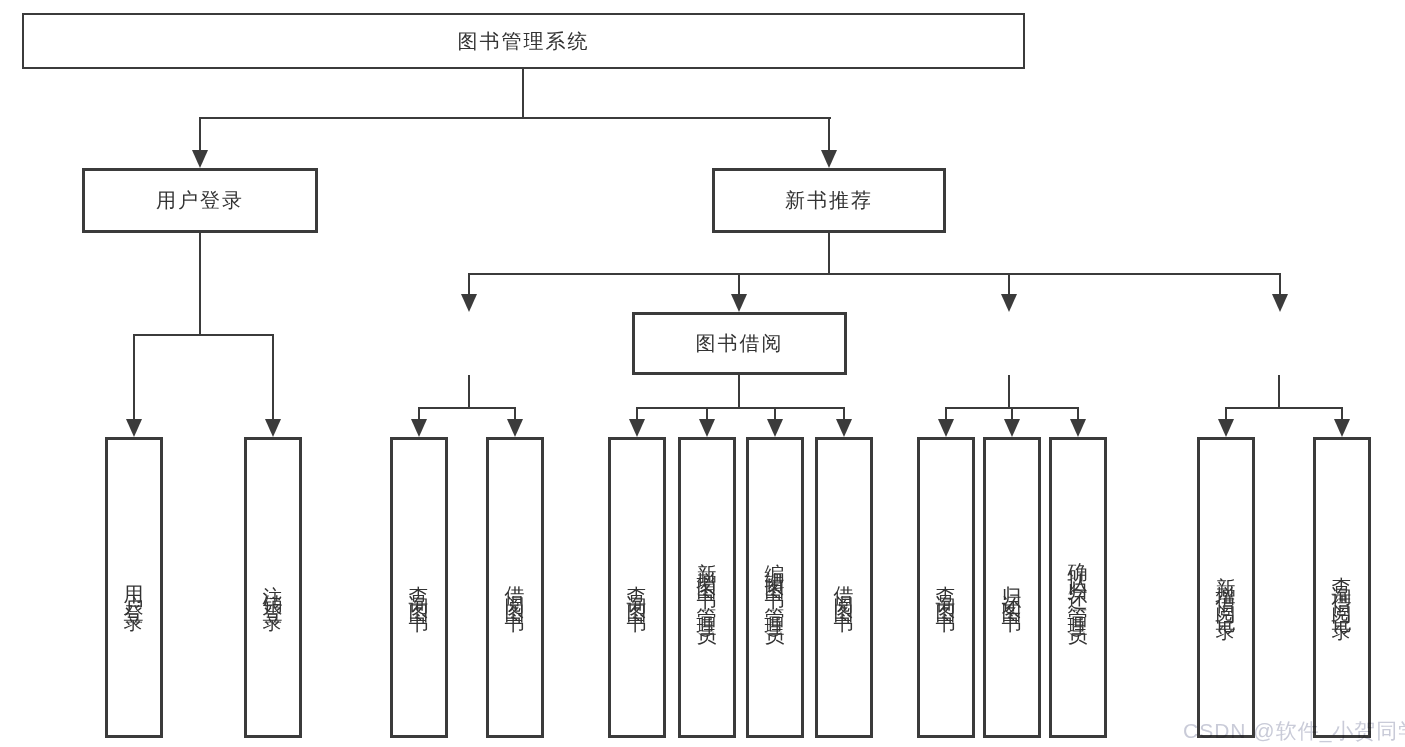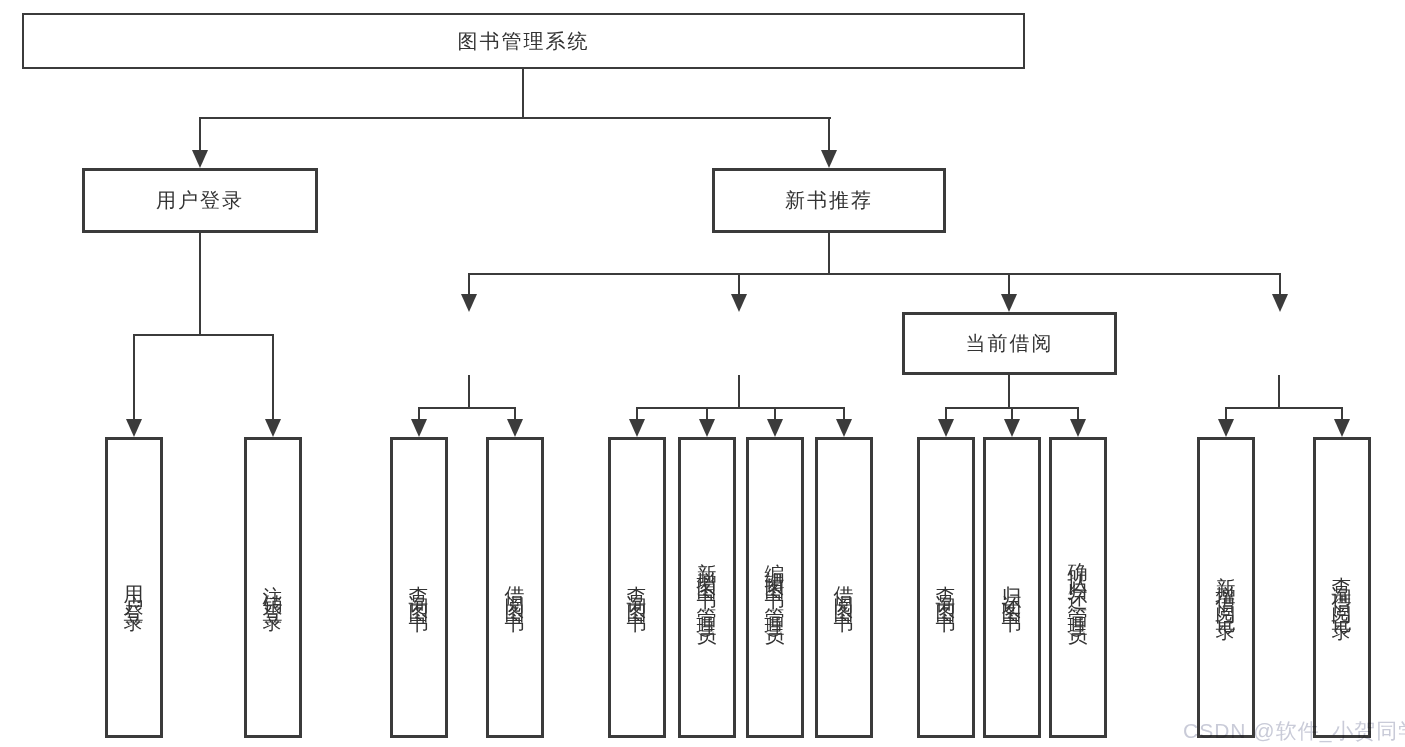--- a/index.html
+++ b/index.html
@@ -88,22 +88,22 @@
   <div class="hline" style="left:468px;top:273px;width:813px;"></div>
   <div class="vline" style="left:468px;top:273px;height:24px;"></div>
   <div class="arrow" style="left:461px;top:294px;"></div>
   <div class="vline" style="left:738px;top:273px;height:24px;"></div>
   <div class="arrow" style="left:731px;top:294px;"></div>
   <div class="vline" style="left:1008px;top:273px;height:24px;"></div>
   <div class="arrow" style="left:1001px;top:294px;"></div>
   <div class="vline" style="left:1279px;top:273px;height:24px;"></div>
   <div class="arrow" style="left:1272px;top:294px;"></div>
 
-  <div class="box" style="left:902px;top:312px;width:215px;height:63px;">
-    <span class="hlabel">当前借阅</span>
+  <div class="box" style="left:632px;top:312px;width:215px;height:63px;">
+    <span class="hlabel">图书借阅</span>
   </div>
 
   <div class="vline" style="left:468px;top:375px;height:34px;"></div>
   <div class="hline" style="left:419px;top:407px;width:97px;"></div>
   <div class="vline" style="left:418px;top:407px;height:14px;"></div>
   <div class="arrow" style="left:411px;top:419px;"></div>
   <div class="vline" style="left:514px;top:407px;height:14px;"></div>
   <div class="arrow" style="left:507px;top:419px;"></div>
 
   <div class="vline" style="left:738px;top:375px;height:34px;"></div>

